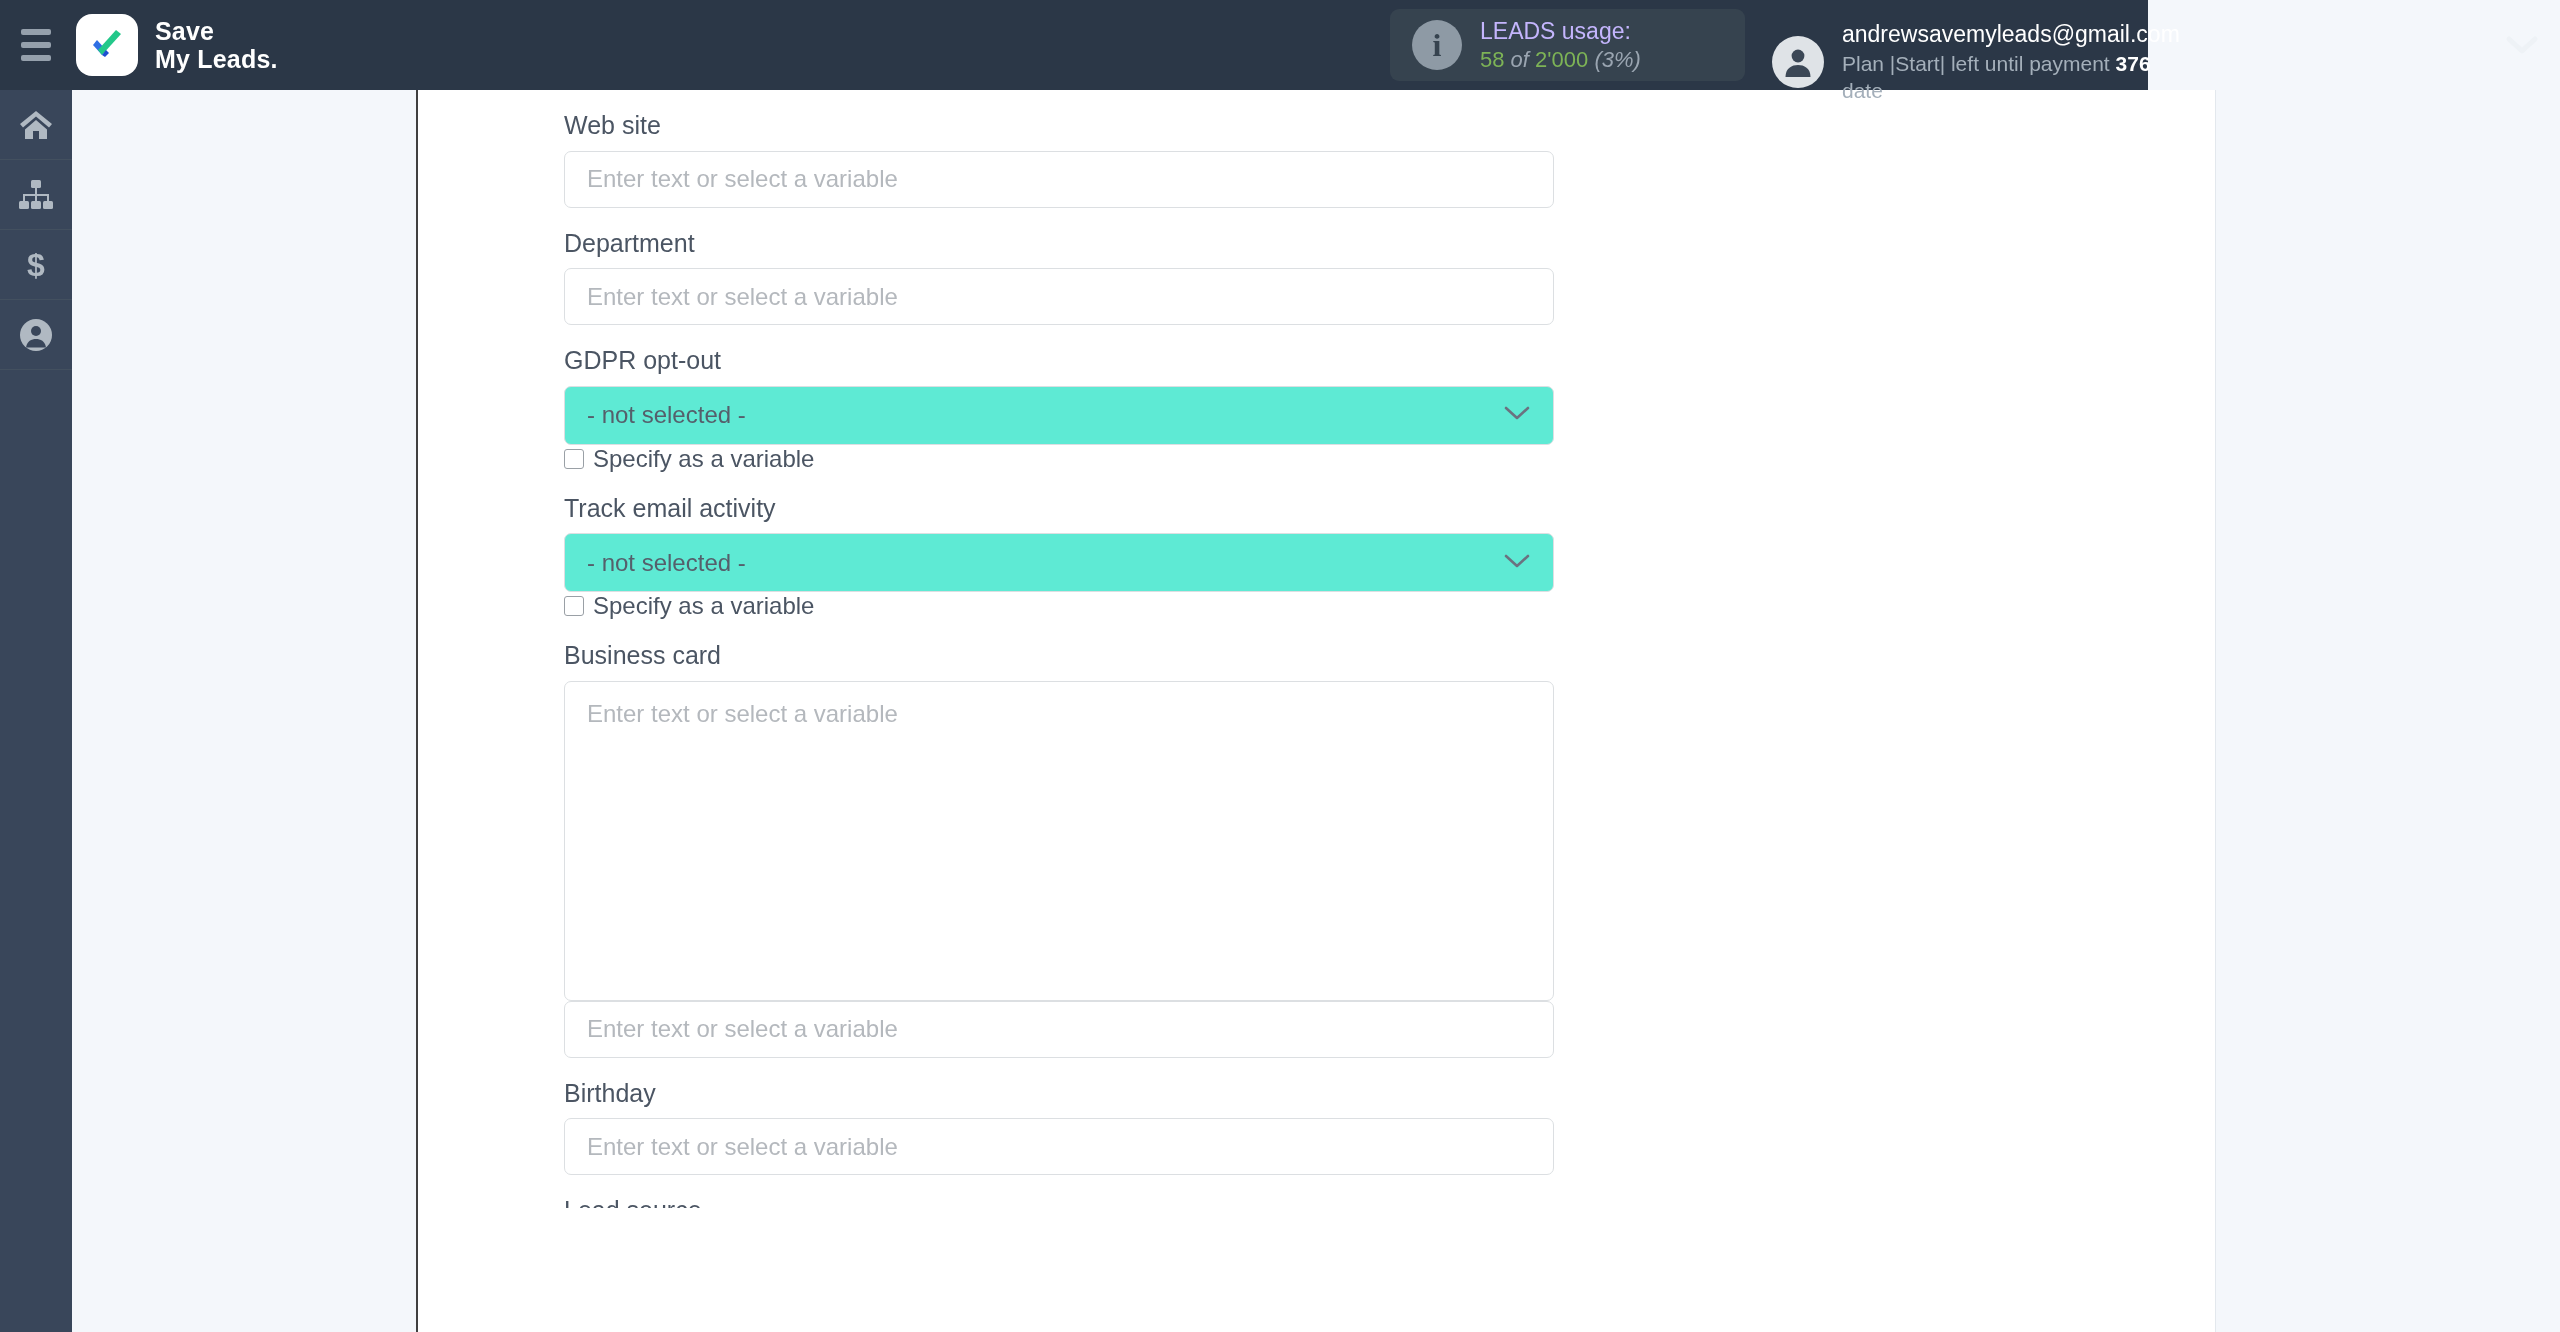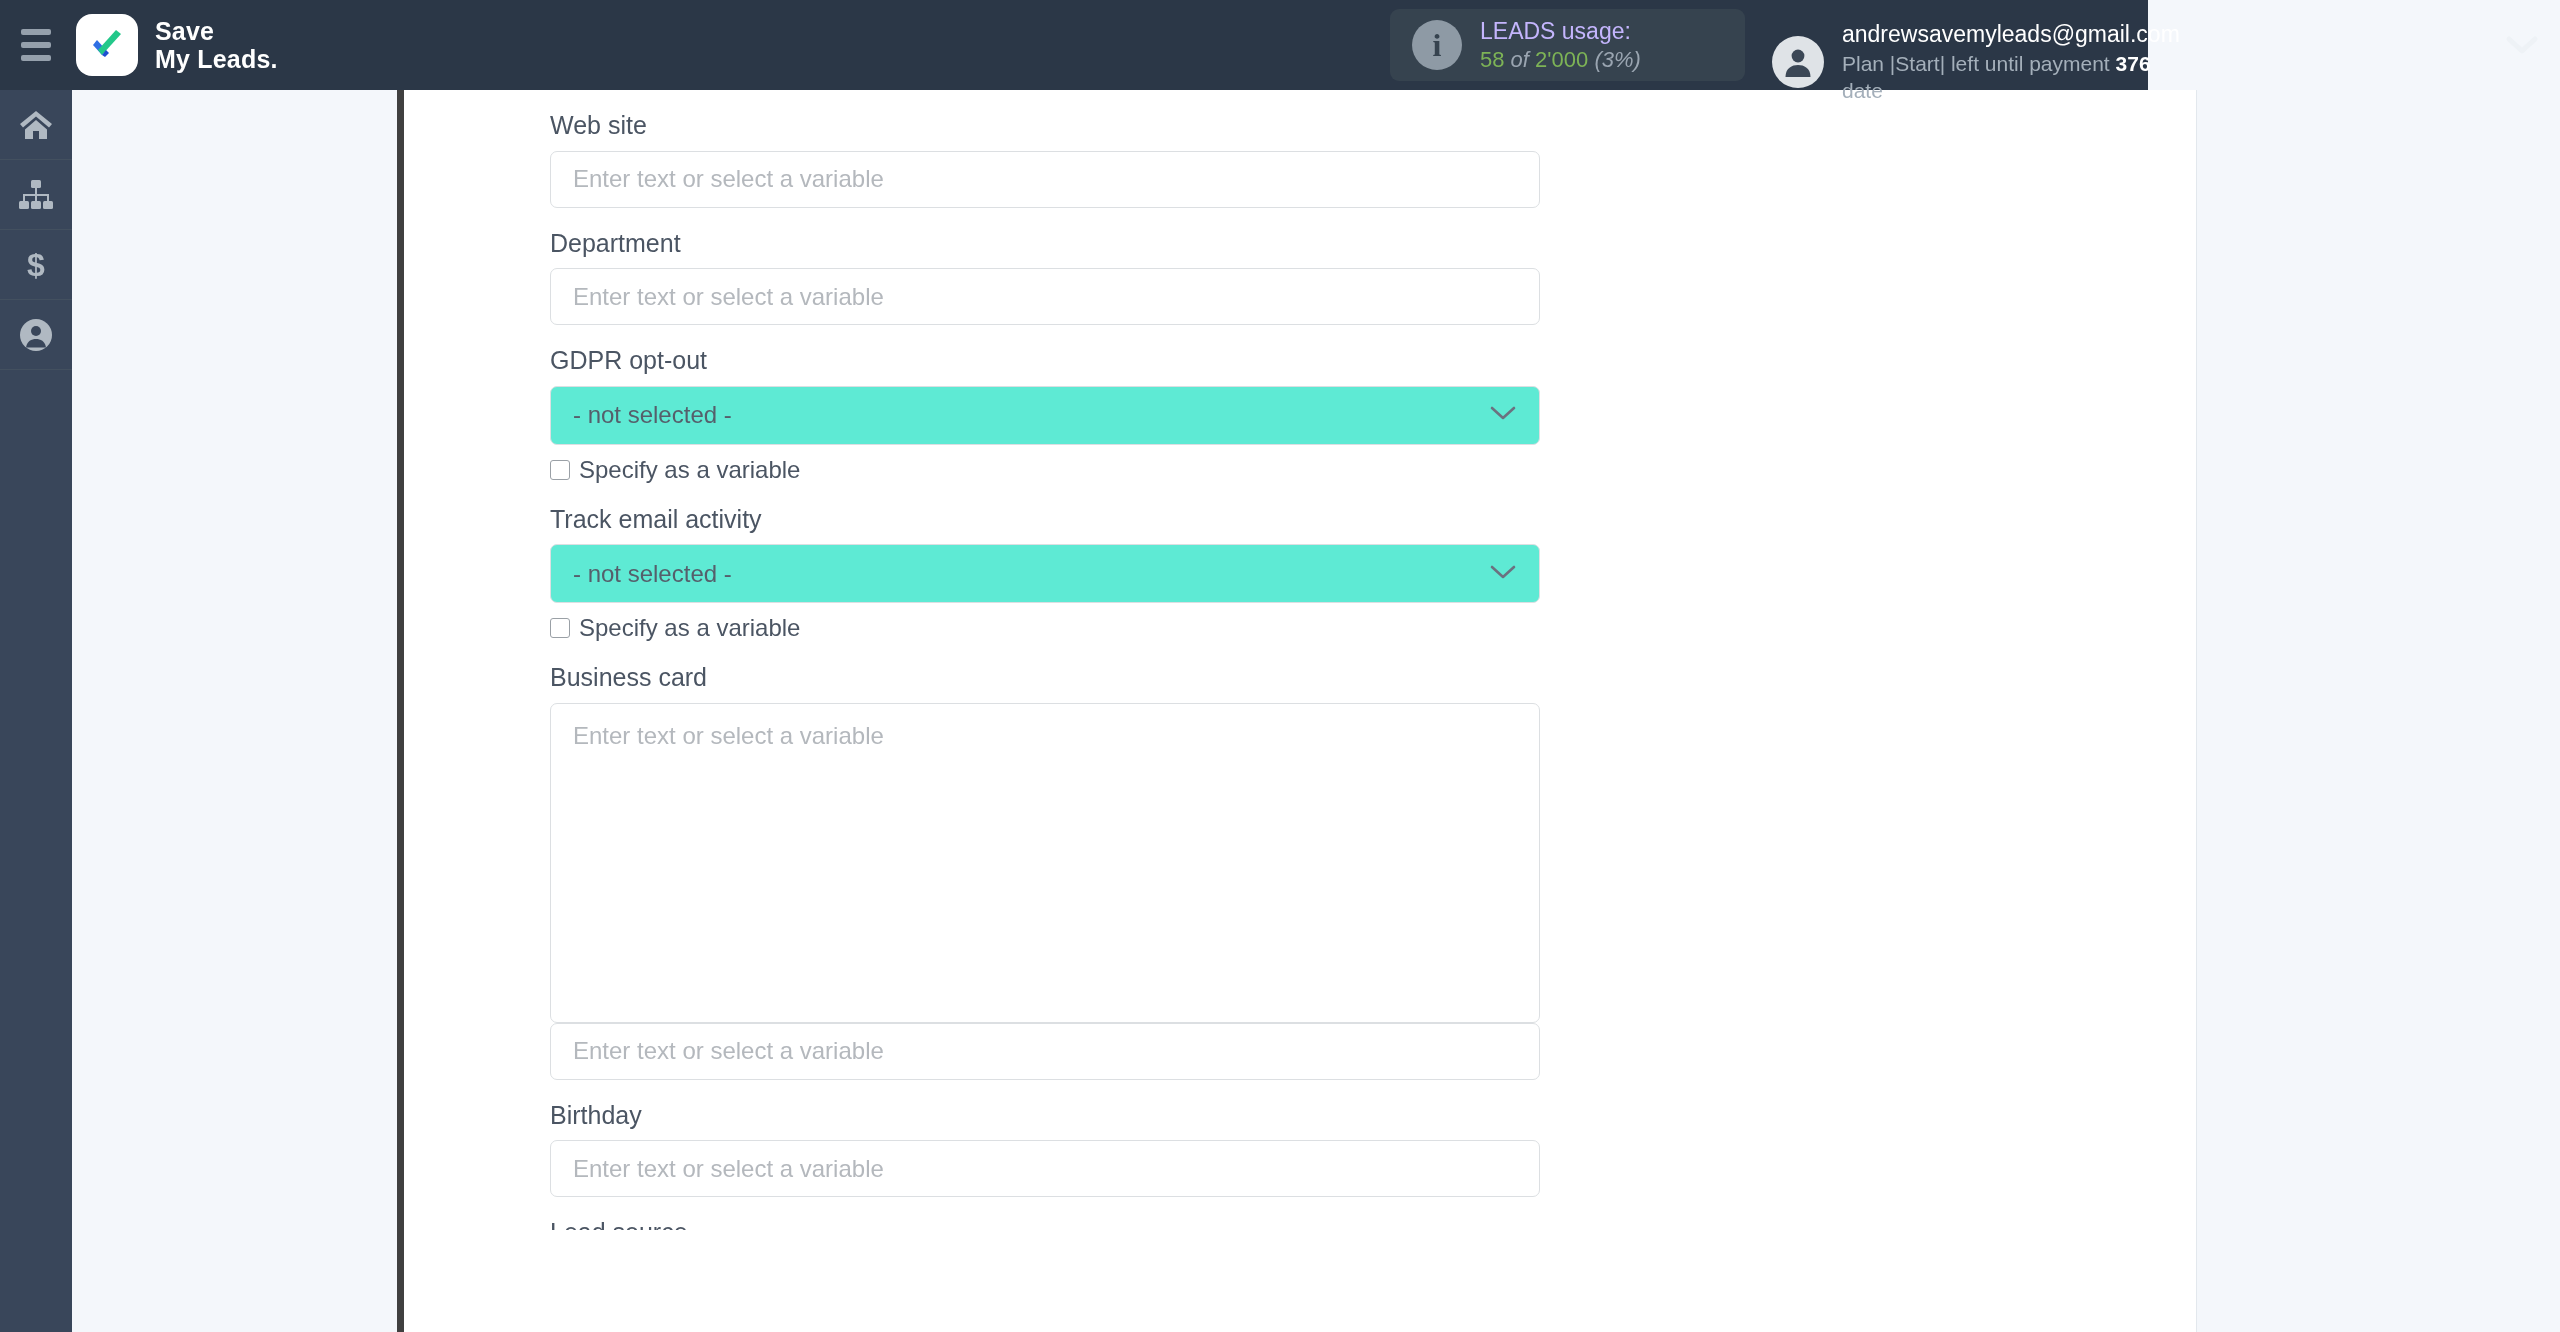--- a/index.html
+++ b/index.html
@@ -129,25 +129,25 @@
 
   
   .page {
     position: absolute;
     top: 90px; left: 72px;
     width: 2488px; height: 1242px;
     background: #f4f7fb;
   }
   .panel {
     position: absolute;
-    top: 0; left: 325px;
+    top: 0; left: 344px;
     width: 1800px;
     height: 1242px;
     background: #ffffff;
-    border-left: 7px solid #404040;
+    border-left: 2px solid #404040;
     border-right: 1px solid #e3e8ed;
   }
   .form {
     position: absolute;
     top: 0; left: 146px;
     width: 1000px;
   }
 
   .field { margin-bottom: 0; }
   .label {
@@ -191,21 +191,20 @@
     background: #ffffff;
     padding: 18px 22px;
     cursor: text;
   }
   .textarea .ph { color: #b4b8bd; font-size: 24px; }
 
   .checkrow {
     display: flex;
     align-items: center;
     gap: 9px;
-    padding-top: 11px;
     cursor: pointer;
   }
   .checkbox {
     width: 20px; height: 20px;
     border: 1px solid #9aa0a6;
     border-radius: 3px;
     background: #fff;
     flex: none;
   }
   .checklabel {

